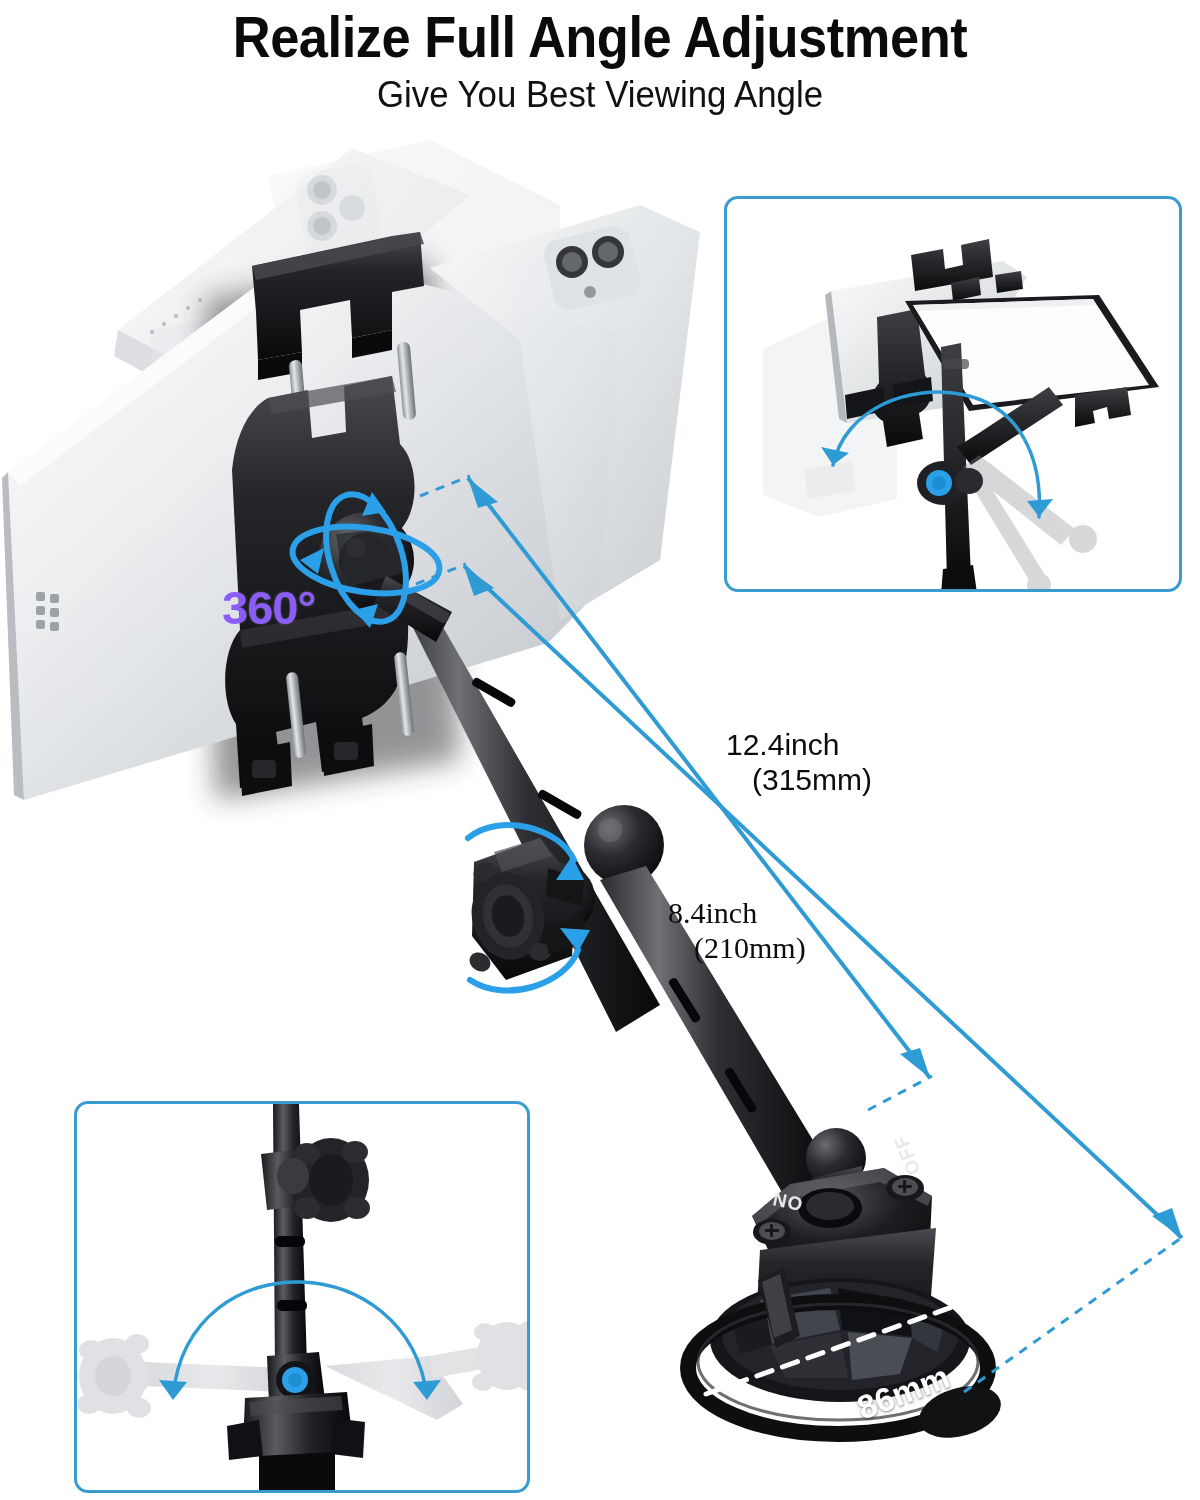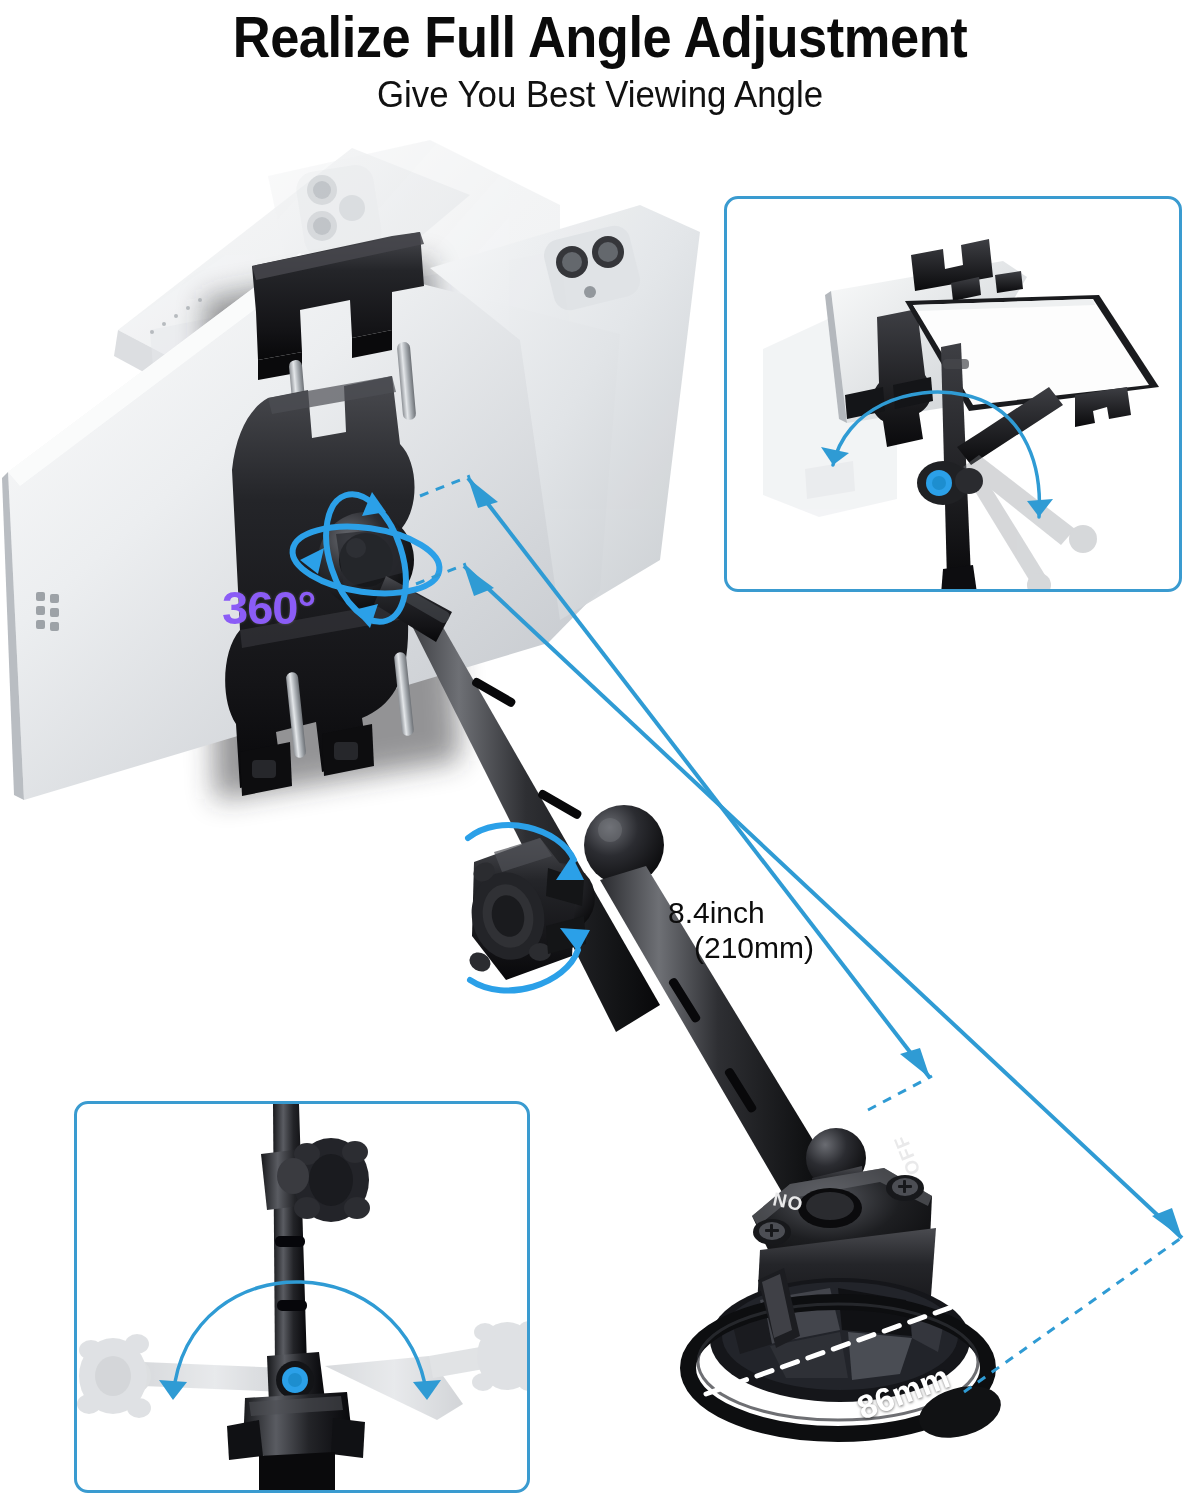--- a/index.html
+++ b/index.html
@@ -34,21 +34,21 @@
   #panel-swivel { left:74px;  top:1101px; width:456px; height:392px; }
 
   
   .dim-text {
     position:absolute; color:#0c0c0c; font-weight:normal; white-space:nowrap;
     font-family:"Liberation Sans","DejaVu Sans",sans-serif;
   }
   .dim-text .l1 { display:block; font-size:30px; line-height:1.18; }
   .dim-text .l2 { display:block; font-size:30px; line-height:1.18; text-indent:26px; }
   #dim-12 { left:726px; top:727px; }
-  #dim-8  { left:668px; top:895px; }
+  #dim-8  { left:668px; top:895px;font-family:Liberation Serif, serif; }
 
   .label-360 {
     position:absolute; left:222px; top:580px;
     font-size:47px; font-weight:bold; color:#8b5cf6; letter-spacing:-1px;
     text-shadow:0 0 3px rgba(255,255,255,.22);
   }
   .label-86 {
     position:absolute; left:852px; top:1392px;
     font-size:33px; font-weight:bold; color:#ffffff;
     transform:rotate(-21deg); transform-origin:left top;
@@ -339,20 +339,24 @@
       <line x1="464" y1="566" x2="1182" y2="1238" stroke-width="4"></line>
       <path d="M 464 566 L 494 588 L 474 596 Z" fill="#2f9bd4" stroke="none"></path>
       <path d="M 1182 1238 L 1152 1216 L 1172 1208 Z" fill="#2f9bd4" stroke="none"></path>
       <line x1="416" y1="584" x2="466" y2="564" stroke-width="3" stroke-dasharray="9 8"></line>
       <line x1="964" y1="1392" x2="1184" y2="1236" stroke-width="3" stroke-dasharray="9 8"></line>
     </g>
 
     <line x1="706" y1="1394" x2="972" y2="1300" stroke="#ffffff" stroke-width="5" stroke-dasharray="16 11" stroke-linecap="round"></line>
   </svg>
 
+  <div class="dim-text" id="dim-12">
+    <span class="l1">12.4inch</span>
+    <span class="l2">(315mm)</span>
+  </div>
   <div class="dim-text" id="dim-8">
     <span class="l1">8.4inch</span>
     <span class="l2">(210mm)</span>
   </div>
 
   <div class="label-360">360°</div>
   <div class="label-86">86mm</div>
   <div class="label-onoff" id="lbl-on">ON</div>
   <div class="label-onoff" id="lbl-off">OFF</div>
 

